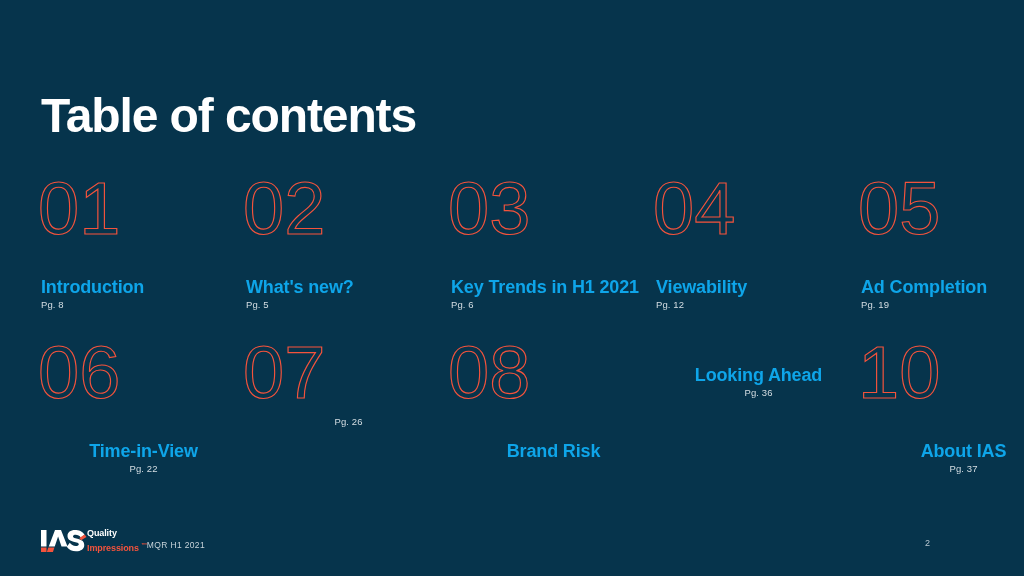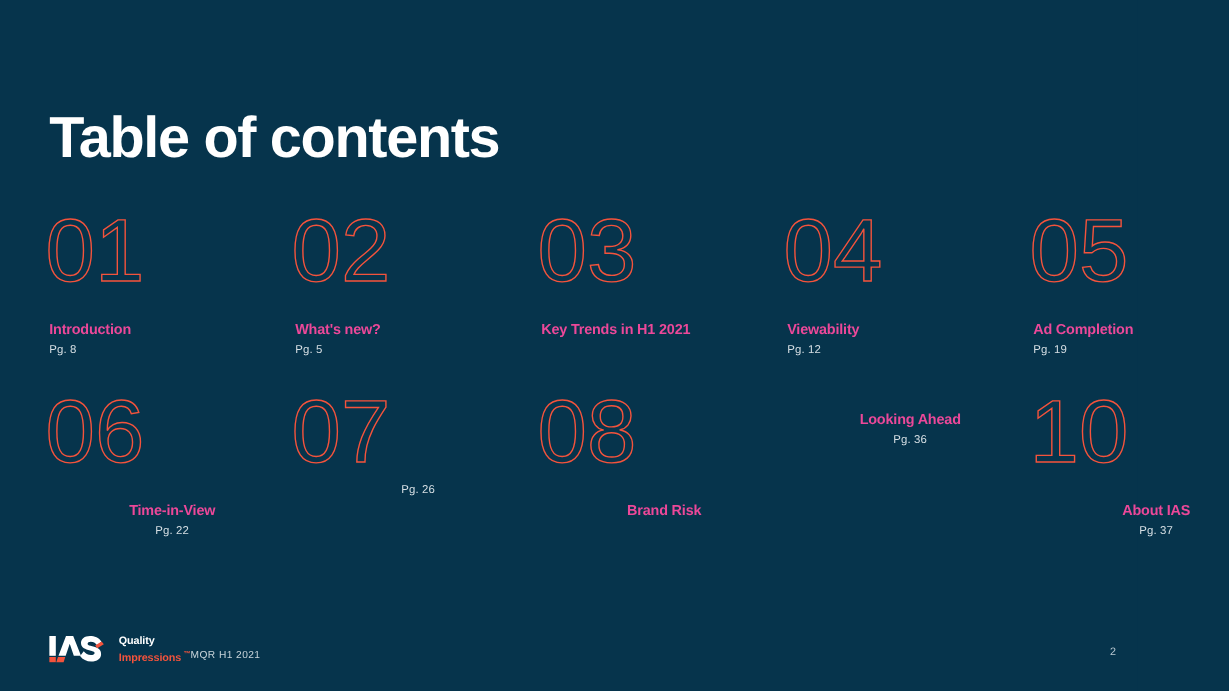--- a/index.html
+++ b/index.html
@@ -69,25 +69,25 @@
     font-family: "Liberation Sans", sans-serif;
     font-size: 74px;
     font-weight: 300;
     letter-spacing: 0px;
     fill: none;
     stroke: #f4533c;
     stroke-width: 1.15;
     paint-order: stroke;
   }
   .toc-label {
-    margin-top: 18px;
-    font-size: 12px;
+    margin-top: 31px;
+    font-size: 18px;
     line-height: 16px;
     font-weight: bold;
-    color: #ec4899;
+    color: #0ea5e9;
     letter-spacing: -0.15px;
     white-space: nowrap;
   }
   .toc-page {
     margin-top: 4px;
     font-size: 9.5px;
     line-height: 12px;
     font-weight: normal;
     color: #d5dee3;
     letter-spacing: 0.1px;
@@ -102,21 +102,21 @@
     display: flex;
     align-items: center;
     height: 26px;
   }
   .ias-logo {
     display: block;
     width: 46px;
     height: 22px;
   }
   .footer-lockup {
-    margin-left: 12px;
+    margin-left: 0;
     display: flex;
     flex-direction: column;
     justify-content: center;
     line-height: 1;
   }
   .footer-quality {
     font-size: 9px;
     font-weight: bold;
     color: #ffffff;
     letter-spacing: -0.1px;
@@ -184,20 +184,21 @@
         <div class="toc-page">Pg. 5</div>
       </div>
 
       <div class="toc-item">
         <div class="toc-number-wrap">
           <svg class="toc-number-svg" viewBox="0 0 150 76" width="150" height="76" xmlns="http://www.w3.org/2000/svg">
             <text class="toc-number-text" x="0" y="62">03</text>
           </svg>
         </div>
         <div class="toc-label">Key Trends in H1 2021</div>
+        <div class="toc-page">Pg. 6</div>
       </div>
 
       <div class="toc-item">
         <div class="toc-number-wrap">
           <svg class="toc-number-svg" viewBox="0 0 150 76" width="150" height="76" xmlns="http://www.w3.org/2000/svg">
             <text class="toc-number-text" x="0" y="62">04</text>
           </svg>
         </div>
         <div class="toc-label">Viewability</div>
         <div class="toc-page">Pg. 12</div>

